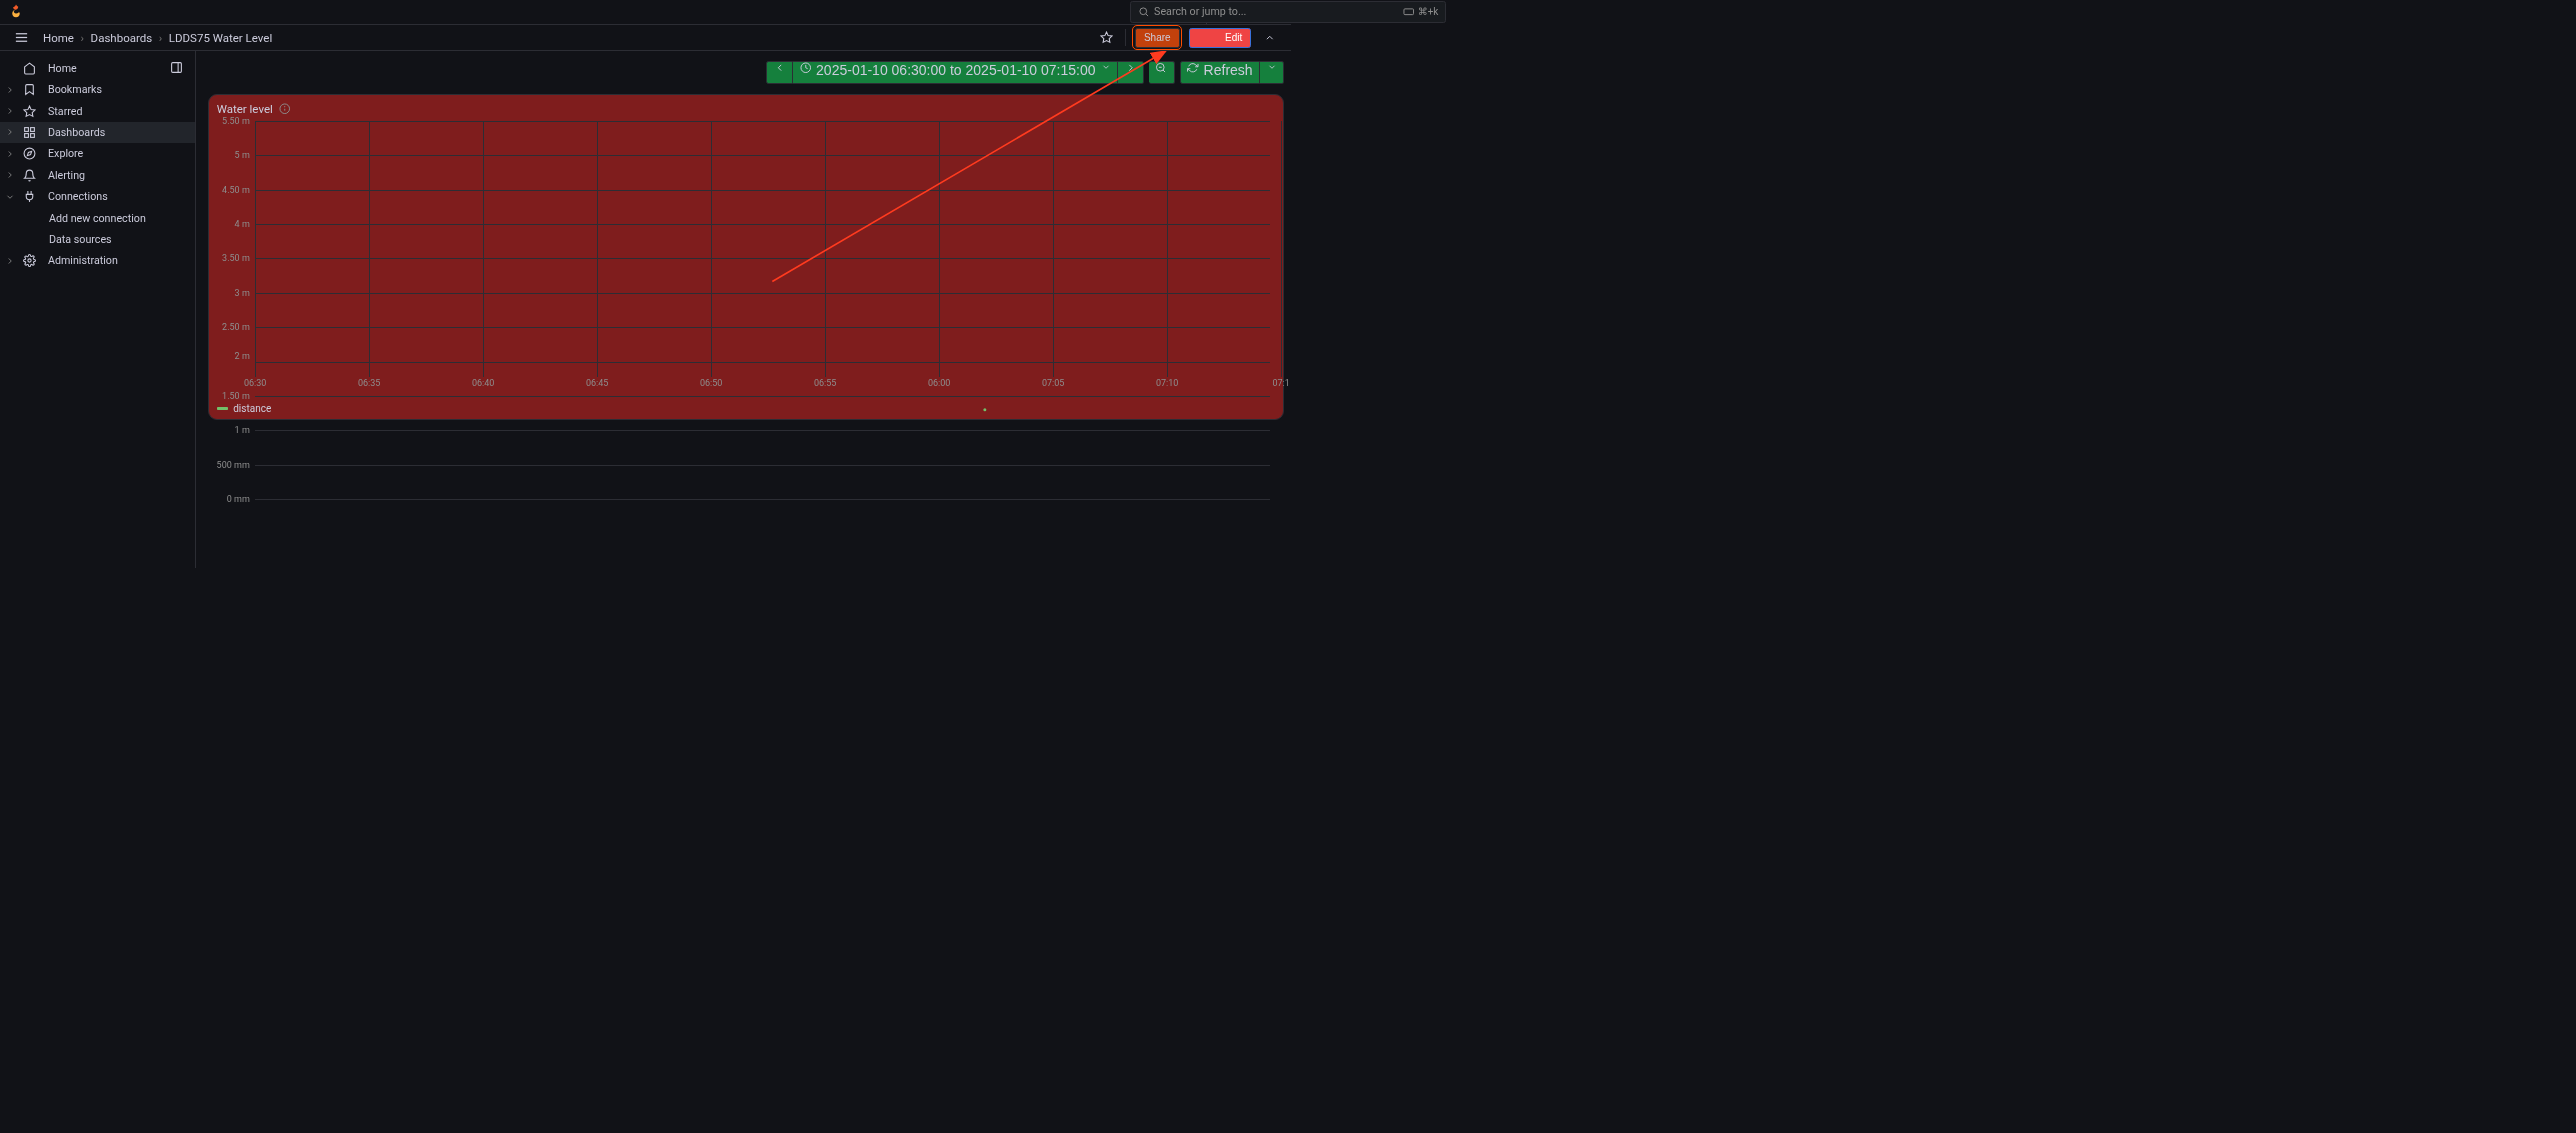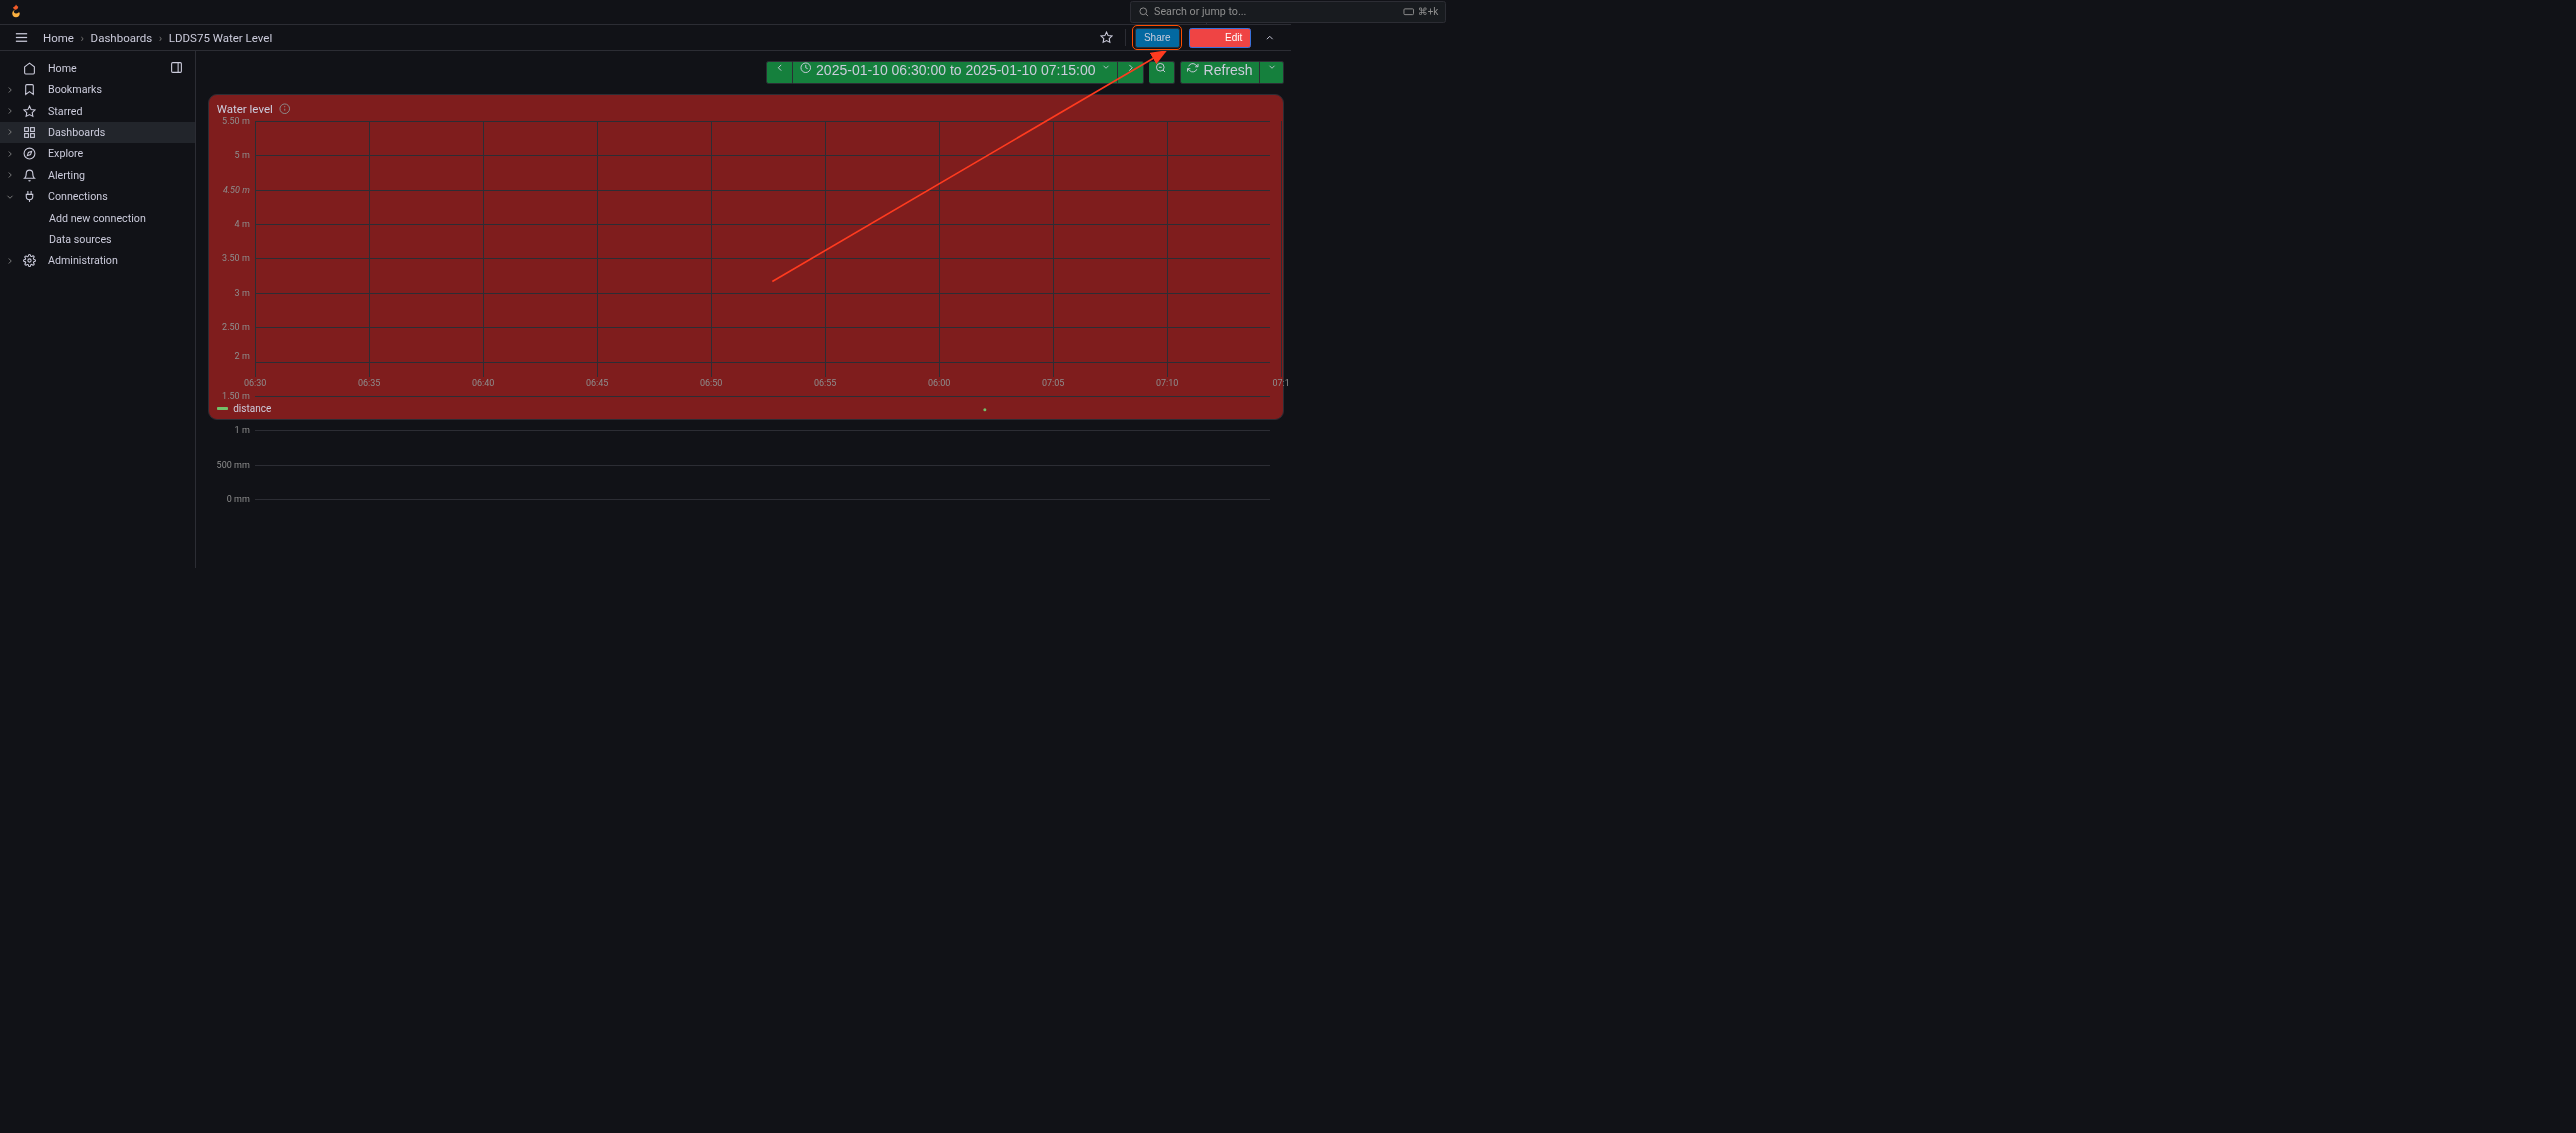--- a/index.html
+++ b/index.html
@@ -115,21 +115,21 @@
   margin-left: auto;
   display: flex;
   align-items: center;
   gap: 6.6px;
 }
 .btn {
   height: 20px;
   padding: 0 8.2px;
   border-radius: 2.5px;
   border: 0.8px solid #2c2d34;
-  background: #0369a1;
+  background: #c2410c;
   color: #ccccdc;
   font-size: 10px;
   cursor: pointer;
   display: inline-flex;
   align-items: center;
 }
 .btn-primary {
   background: #ef4444;
   border-color: #3871dc;
   color: #fff;
@@ -572,21 +572,21 @@
             <circle cx="12" cy="12" r="10"></circle>
             <line x1="12" y1="16" x2="12" y2="12"></line>
             <circle cx="12" cy="8" r=".5" fill="currentColor"></circle>
           </svg>
       </div>
 
       <div class="chart-area">
         <div class="y-axis" id="y-axis">
             <div class="y-tick" style="top: 0px;">5.50 m</div>
             <div class="y-tick" style="top: 34px;">5 m</div>
-            <div class="y-tick" style="top: 69px; font-style: italic;">4.50 m</div>
+            <div class="y-tick" style="top: 69px;">4.50 m</div>
             <div class="y-tick" style="top: 103px;">4 m</div>
             <div class="y-tick" style="top: 137px;">3.50 m</div>
             <div class="y-tick" style="top: 172px;">3 m</div>
             <div class="y-tick" style="top: 206px;">2.50 m</div>
             <div class="y-tick" style="top: 235px;">2 m</div>
             <div class="y-tick" style="top: 275px;">1.50 m</div>
             <div class="y-tick" style="top: 309px;">1 m</div>
             <div class="y-tick" style="top: 344px;">500 mm</div>
             <div class="y-tick" style="top: 378px;">0 mm</div>
           </div>

